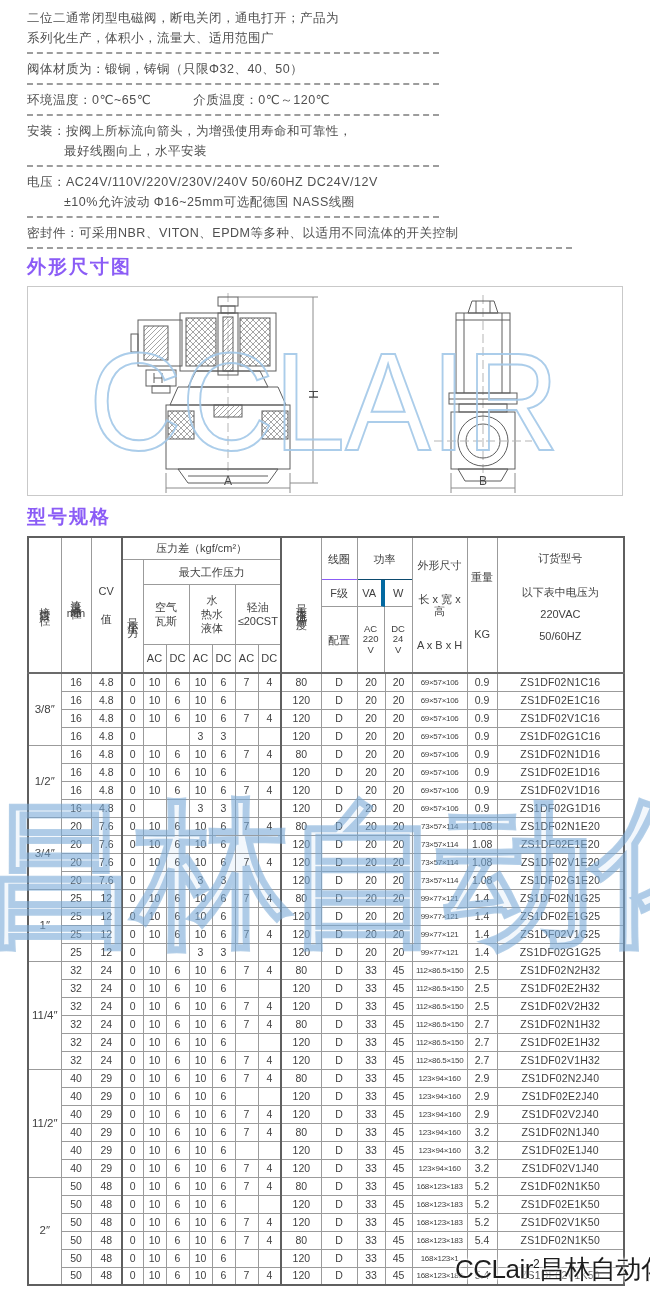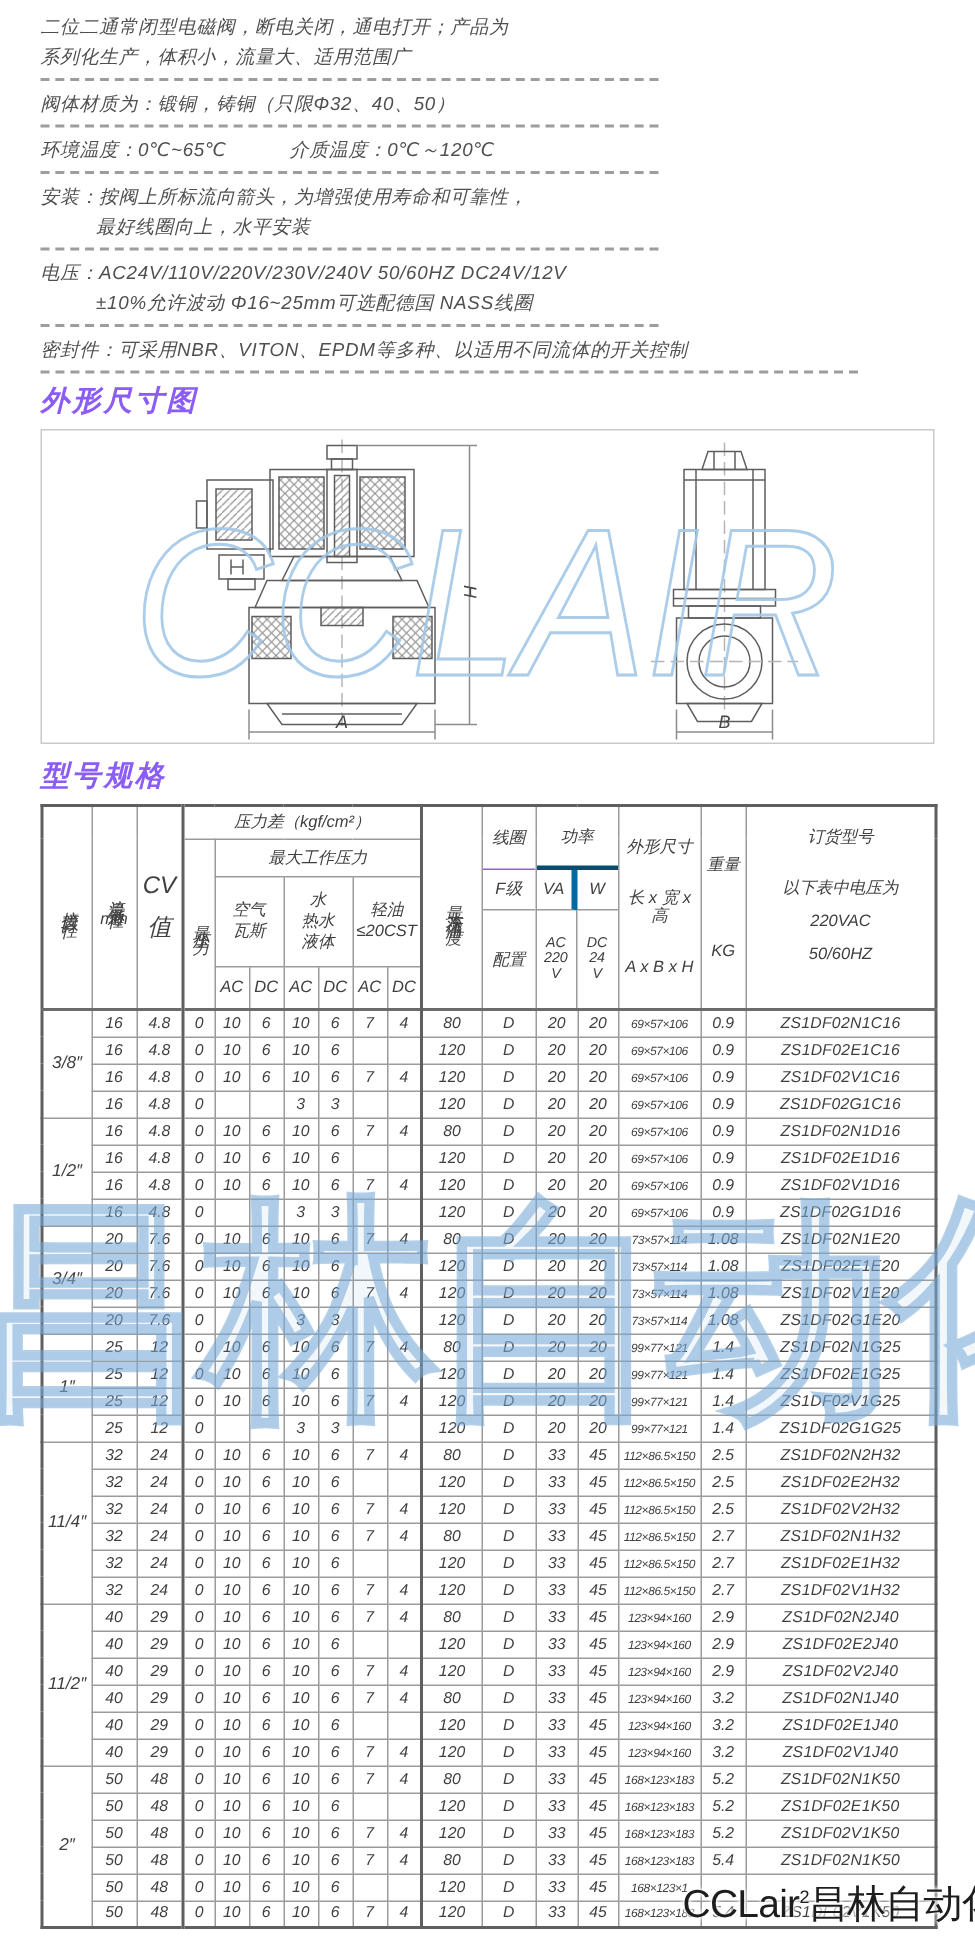--- a/index.html
+++ b/index.html
@@ -2,21 +2,21 @@
 <html><head>
 <meta charset="utf-8">
 <style>
   * { margin:0; padding:0; box-sizing:border-box; }
   html,body { background:#fff; }
   body {
     width:650px; height:1300px; position:relative; overflow:hidden;
     font-family:"Liberation Sans","DejaVu Sans",sans-serif;
     color:#4f4f4f; background:#ffffff;
   }
-  .page { padding:8px 0 0 27px; width:650px;font-style:italic; }
+  .page { padding:8px 0 0 27px; width:650px; }
 
   
   .intro-line { font-size:12.5px; line-height:20px; letter-spacing:0.5px; color:#4f4f4f; }
   .indent { padding-left:37px; }
   .sep { width:412px; height:0; border-top:2px dashed #9d9d9d; margin:4px 0 5px; }
   .sep.wide { width:545px; }
   .temp-line span + span { margin-left:42px; }
 
   
   .section-heading {
@@ -45,27 +45,27 @@
   tr.hr3 { height:60px; } tr.hr4 { height:29px; }
   tbody td { height:18px; font-size:10.5px; line-height:11px; }
   td.dims { font-size:8px; letter-spacing:-0.3px; }
   td.code { font-size:10.5px; letter-spacing:0.2px; }
   td.size-cell { font-size:11.5px; color:#3c3c3c; }
   .bl2 { border-left:2px solid #5f5f5f !important; }
   .gtop { border-top:1px solid #606060 !important; }
   .vtext { writing-mode:vertical-rl; text-orientation:upright; letter-spacing:3px;
            display:inline-block; line-height:1.1; font-size:11px; }
   .flowhead { display:flex; flex-direction:column; align-items:center; gap:4px; }
-  .cvhead { display:flex; flex-direction:column; align-items:center; gap:16px; font-size:16px; }
+  .cvhead { display:flex; flex-direction:column; align-items:center; gap:16px; font-size:11px; }
   .stack { height:134px; display:flex; flex-direction:column; }
   .stack-a { height:42px; border-bottom:1px solid #8b5cf6; display:flex; align-items:center; justify-content:center; }
   .stack-b { height:27px; border-bottom:1px solid #9b9b9b; display:flex; align-items:center; justify-content:center; }
   .stack-c { flex:1; display:flex; align-items:center; justify-content:center; }
   .powergrid { height:134px; display:grid; grid-template-columns:1fr 1fr; grid-template-rows:42px 27px 1fr; }
-  .pg-title { grid-column:1/3; border-bottom:3px solid #0c4a6e; display:flex; align-items:center; justify-content:center; }
+  .pg-title { grid-column:1/3; border-bottom:1px solid #0c4a6e; display:flex; align-items:center; justify-content:center; }
   .pg-va { border-right:4px solid #0369a1; border-bottom:1px solid #9b9b9b; display:flex; align-items:center; justify-content:center; }
   .pg-w  { border-bottom:1px solid #9b9b9b; display:flex; align-items:center; justify-content:center; }
   .pg-ac { border-right:1px solid #9b9b9b; display:flex; flex-direction:column; align-items:center; justify-content:center; font-size:9.5px; line-height:10.5px; }
   .pg-dc { display:flex; flex-direction:column; align-items:center; justify-content:center; font-size:9.5px; line-height:10.5px; }
   .dimshead, .weighthead { height:134px; display:flex; flex-direction:column; align-items:center; justify-content:space-around; padding:10px 0; }
   .orderhead { height:134px; display:flex; flex-direction:column; align-items:center; padding-top:9px; }
   .orderhead .oh-title { margin-bottom:12px; }
   .orderhead span { line-height:22px; font-size:11px; }
   .media-cell span { display:block; line-height:14px; }
 

